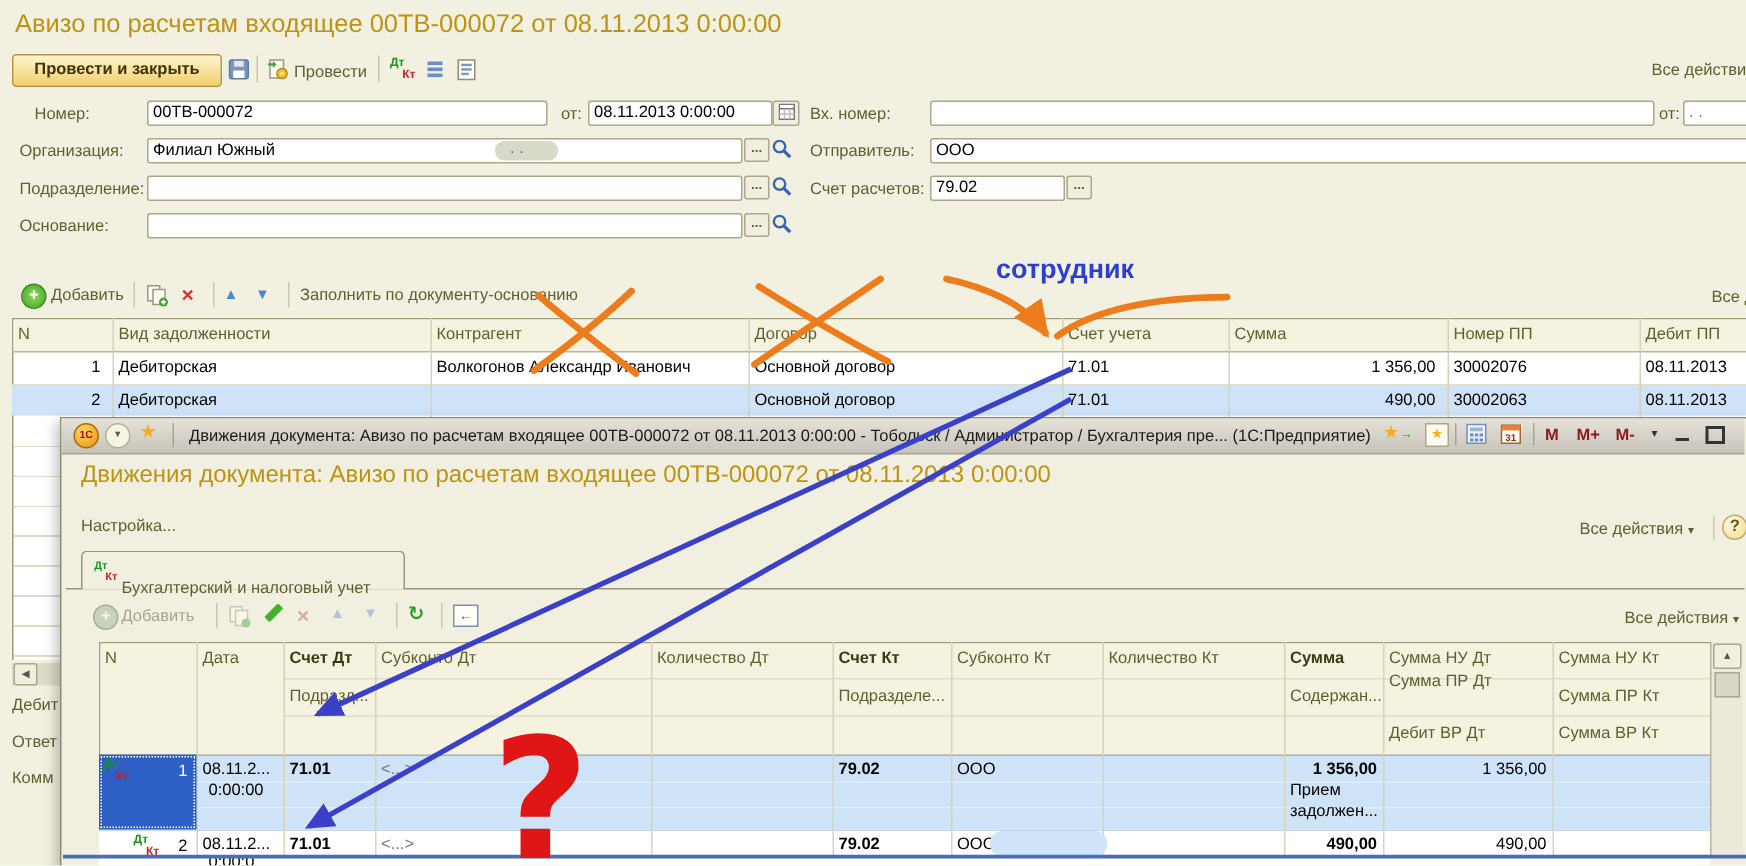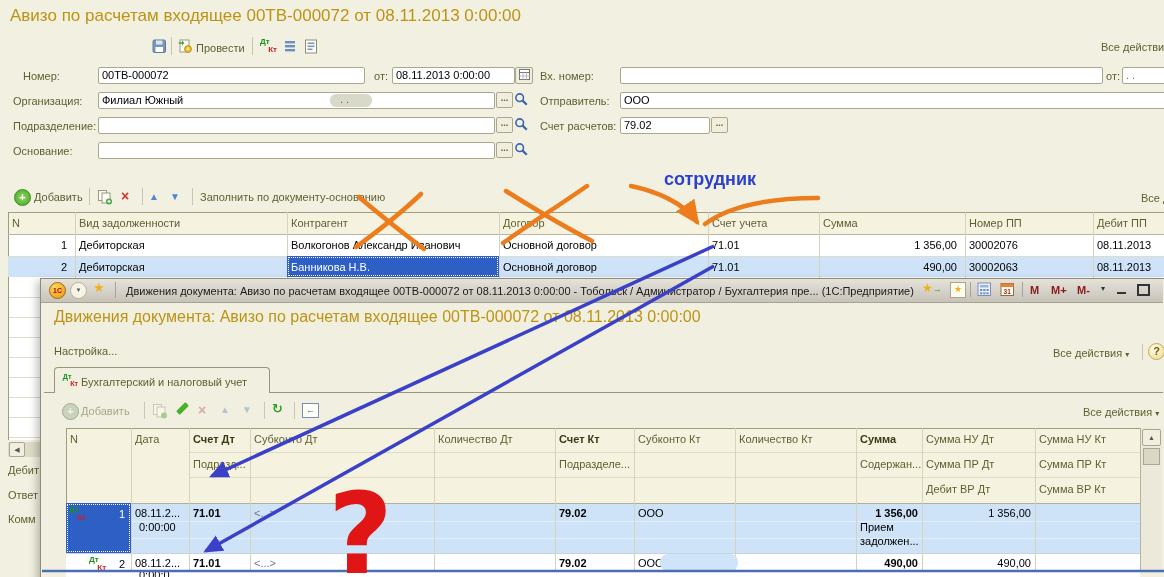--- a/index.html
+++ b/index.html
@@ -33,20 +33,21 @@
 </style>
 </head>
 <body>
 
 <div id="screen">
 
   
   <div class="a t gold" style="left:10px;top:6px;font-size:17px">Авизо по расчетам входящее 00ТВ-000072 от 08.11.2013 0:00:00</div>
 
   
+  <div class="a btn-main" style="left:8px;top:36px;width:138px;height:20px">Провести и закрыть</div>
   <div class="a" style="left:152px;top:39px">
     <svg width="15" height="15">
         <rect x="1" y="1" width="12.5" height="12.5" rx="1.5" fill="#7b96bb" stroke="#5a7aa5"></rect>
         <rect x="4" y="1.5" width="6.5" height="4" fill="#dfe6f0"></rect>
         <rect x="3.5" y="8" width="7.5" height="5" fill="#ffffff"></rect>
       </svg>
   </div>
   <div class="a sep" style="left:171px;top:37px;height:18px"></div>
   <div class="a" style="left:178px;top:39px">
     <svg width="15" height="15">
@@ -188,23 +189,20 @@
   <div class="a t" style="left:291px;top:239px">Волкогонов Александр Иванович</div>
   <div class="a t" style="left:503px;top:239px">Основной договор</div>
   <div class="a t" style="left:712px;top:239px">71.01</div>
   <div class="a t right" style="left:823px;top:239px;width:134px">1 356,00</div>
   <div class="a t" style="left:969px;top:239px">30002076</div>
   <div class="a t" style="left:1097px;top:239px">08.11.2013</div>
 
   
   <div class="a t right" style="left:12px;top:261px;width:55px">2</div>
   <div class="a t" style="left:79px;top:261px">Дебиторская</div>
-  <div class="a blue-sel dotted" style="left:287px;top:256px;width:212px;height:21px">
-    <span class="a t" style="left:4px;top:5px">Банникова Н.В.</span>
-  </div>
   <div class="a t" style="left:503px;top:261px">Основной договор</div>
   <div class="a t" style="left:712px;top:261px">71.01</div>
   <div class="a t right" style="left:823px;top:261px;width:134px">490,00</div>
   <div class="a t" style="left:969px;top:261px">30002063</div>
   <div class="a t" style="left:1097px;top:261px">08.11.2013</div>
 
   
   <div class="a" style="left:8px;top:278px;width:32px;height:162px;border-left:1px solid #9f9d7e;background:repeating-linear-gradient(to bottom,#ffffff 0 19px,#dedcca 19px 20px)"></div>
   <div class="a" style="left:8px;top:442px;width:32px;height:15px;background:#dedcc9">
     <span class="a btn-sm" style="left:1px;top:0;width:14px;height:13px;font-size:7px;line-height:13px;color:#555">◀</span>
@@ -259,21 +257,21 @@
   </div>
   <div class="a sep" style="left:1142px;top:344px;height:16px"></div>
   <div class="a" style="left:1148px;top:343px;width:15px;height:15px;border-radius:50%;background:radial-gradient(circle at 35% 30%,#fffbe8,#f0d98a);border:1px solid #c0a860;text-align:center;font-weight:bold;color:#6a5a10;line-height:14px">?</div>
 
   
   <div class="a hl" style="left:44px;top:392px;width:1119px;background:#98967b"></div>
   <div class="a" style="left:54px;top:367px;width:214px;height:25px;background:#f1f0e0;border:1px solid #98967b;border-bottom:none;border-radius:4px 4px 0 0">
     <span class="a dtkt" style="left:7px;top:5px;transform:scale(.9)">
       <i class="d">Дт</i><i class="k">Кт</i>
     </span>
-    <span class="a t lbl" style="left:26px;top:8px">Бухгалтерский и налоговый учет</span>
+    <span class="a t lbl" style="left:26px;top:18px">Бухгалтерский и налоговый учет</span>
   </div>
 
   
   <div class="a" style="left:62px;top:403px;width:15px;height:15px;border-radius:50%;background:#c9d2bd;border:1px solid #9fae92;color:#f2f5ee;font-weight:bold;text-align:center;line-height:14px">+</div>
   <div class="a t" style="left:81px;top:405px;color:#a8a689">Добавить</div>
   <div class="a sep" style="left:144px;top:402px;height:17px"></div>
   <div class="a" style="left:152px;top:403px;opacity:.45">
     <svg width="16" height="16">
         <rect x="1.5" y="1.5" width="8" height="10" fill="#fffef4" stroke="#9a9880"></rect>
         <rect x="5" y="4" width="8" height="10" fill="#fffef4" stroke="#9a9880"></rect>
@@ -325,21 +323,21 @@
   <div class="a t hdr bold" style="left:559px;top:433px;color:#3a3a14">Счет Кт</div>
   <div class="a t hdr" style="left:638px;top:433px">Субконто Кт</div>
   <div class="a t hdr" style="left:739px;top:433px">Количество Кт</div>
   <div class="a t hdr bold" style="left:860px;top:433px;color:#3a3a14">Сумма</div>
   <div class="a t hdr" style="left:926px;top:433px">Сумма НУ Дт</div>
   <div class="a t hdr" style="left:1039px;top:433px">Сумма НУ Кт</div>
 
   <div class="a t hdr" style="left:193px;top:458px">Подразд...</div>
   <div class="a t hdr" style="left:559px;top:458px">Подразделе...</div>
   <div class="a t hdr" style="left:860px;top:458px">Содержан...</div>
-  <div class="a t hdr" style="left:926px;top:458px">Сумма ПР Дт</div>
+  <div class="a t hdr" style="left:926px;top:448px">Сумма ПР Дт</div>
   <div class="a t hdr" style="left:1039px;top:458px">Сумма ПР Кт</div>
   <div class="a t hdr" style="left:926px;top:483px">Дебит ВР Дт</div>
   <div class="a t hdr" style="left:1039px;top:483px">Сумма ВР Кт</div>
 
   
   <div class="a" style="left:1140px;top:428px;width:21px;height:142px;background:#ece9da;border-left:1px solid #b5b39c">
     <span class="a btn-sm" style="left:1px;top:1px;width:17px;height:15px;font-size:7px;line-height:15px;color:#555">▲</span>
     <span class="a" style="left:2px;top:20px;width:15px;height:15px;background:#dad7c6;border:1px solid #a9a78e"></span>
   </div>
 

